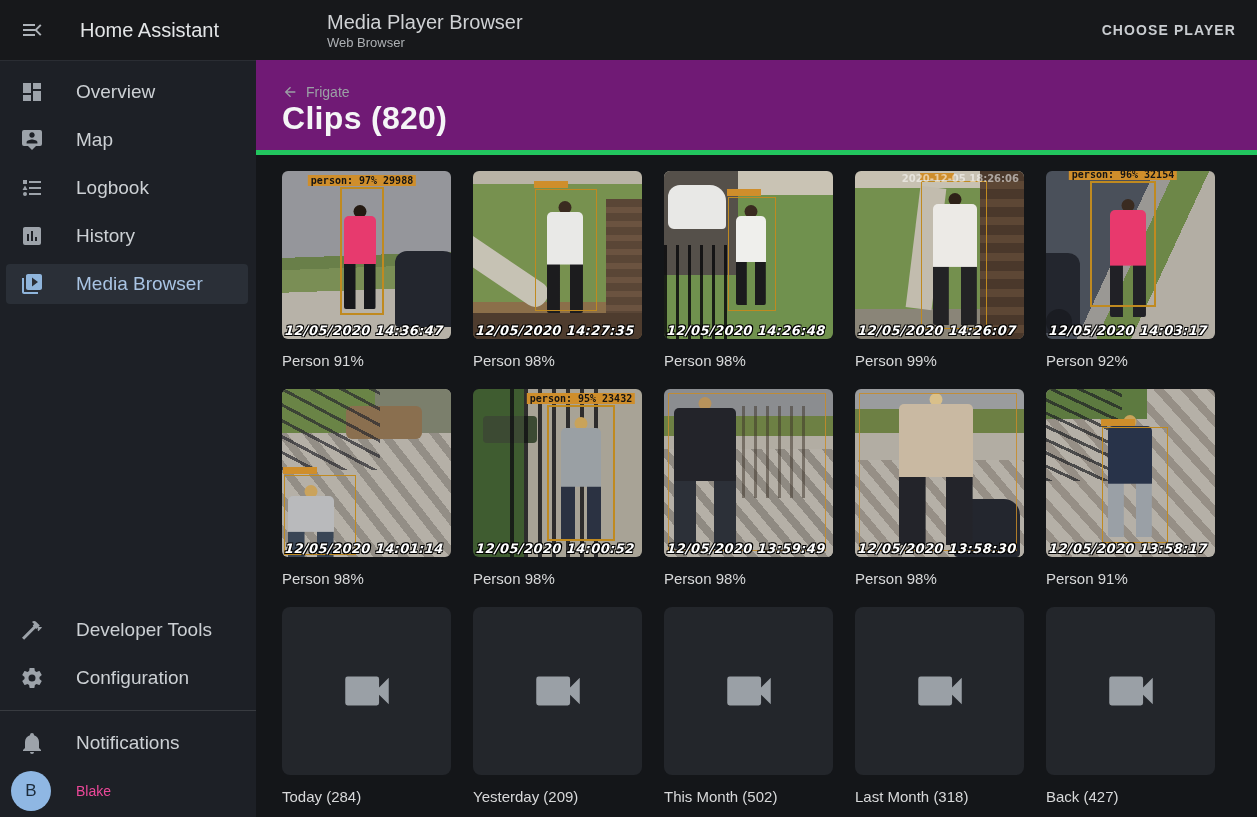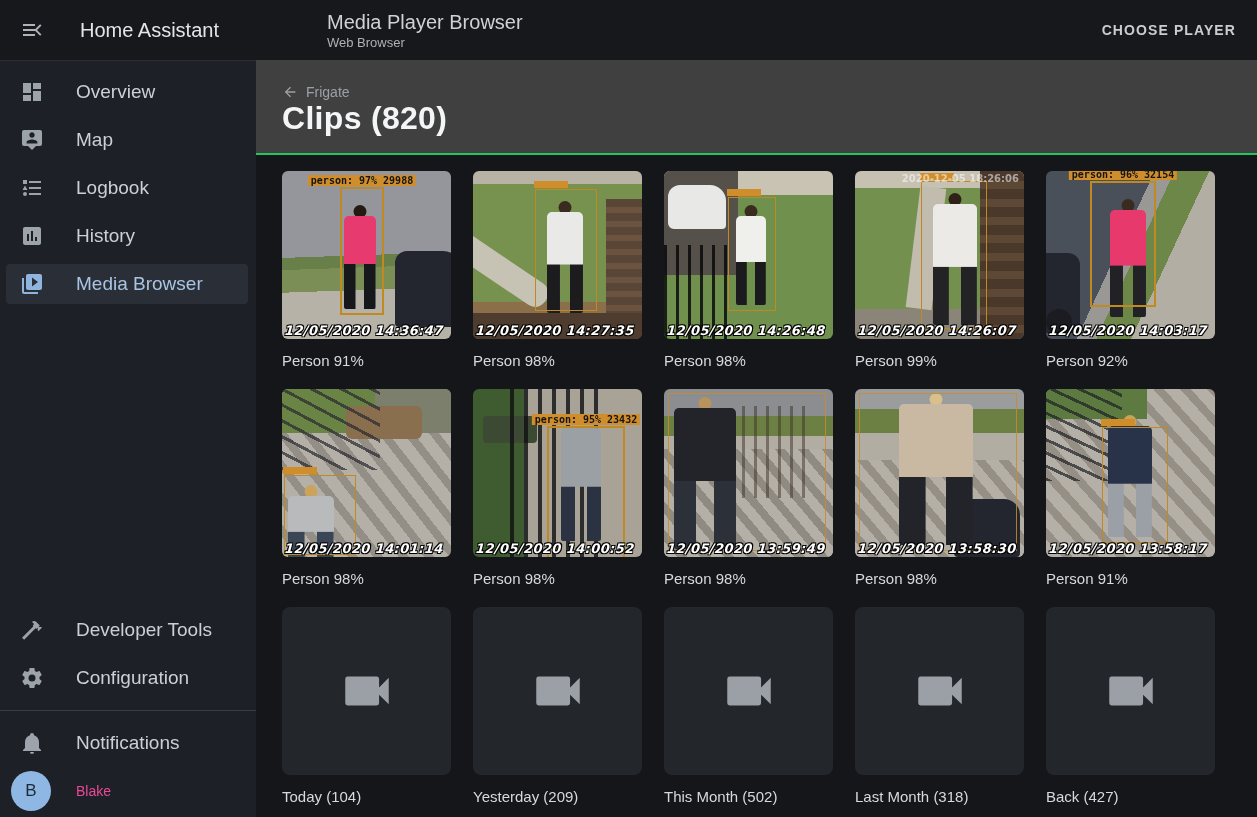--- a/index.html
+++ b/index.html
@@ -33,21 +33,21 @@
   .nav-item.selected .nav-label { color:#a9c4e3; }
   .nav-item.selected svg { fill:#8fb5dc; }
   .spacer { flex:1; }
   .side-divider { height:1px; background:rgba(255,255,255,.12); margin:8px 0; }
   .profile-avatar { width:40px; height:40px; border-radius:50%; background:#8fb7e3; color:#1c2b3a;
     display:flex; align-items:center; justify-content:center; font-size:17px; margin-left:11px; flex:none; }
   .profile-label { margin-left:25px; font-size:14px; font-weight:400; color:#ec4899; }
 
   
   .content { position:absolute; left:256px; top:60px; width:1001px; height:757px; }
-  .content-header { height:95px; background:#404040; border-bottom:2px solid #22c55e; padding-left:26px; }
+  .content-header { height:95px; background:#701a75; border-bottom:5px solid #22c55e; padding-left:26px; }
   .breadcrumb { display:flex; align-items:center; gap:8px; padding-top:24px; cursor:pointer; width:max-content; }
   .breadcrumb svg { width:16px; height:16px; fill:#9ba0a5; }
   .breadcrumb span { font-size:14px; color:#9ba0a5; }
   .page-title { margin-top:0; font-size:32px; font-weight:700; color:#f4f5f6; letter-spacing:.3px; }
 
   .grid { display:grid; grid-template-columns:repeat(5,169px); column-gap:22px; row-gap:20px;
     padding:16px 0 0 26px; background:#141619; }
   .tile { cursor:pointer; }
   .caption { margin-top:13px; font-size:15px; color:#d8d9da; }
 
@@ -111,21 +111,21 @@
   .c6 .p1 { left:0; top:0; width:100%; height:26%; background:linear-gradient(to right,#6a8446 0 55%,#7b7f6c 55%); }
   .c6 .p2 { left:38%; top:10%; width:45%; height:20%; background:#8a6f4f; border-radius:6px; }
   .c6 .p3 { left:0; top:0; width:58%; height:48%; background:repeating-linear-gradient(28deg,rgba(40,40,46,.7) 0 3px,transparent 3px 14px); }
   .c6 .fig { left:6px; bottom:-8px; width:46px; height:80px; --shirt:#b9babc; --pants:#3a4656; --hair:#caa35c; }
   .c6 .bbox { left:2px; top:86px; width:72px; height:80px; border-width:1px; }
 
   .c7 { background:linear-gradient(to right,#3f5c30 0 30%,#a8a396 30%); }
   .c7 .p1 { left:6%; top:16%; width:32%; height:16%; background:#3c4a33; border-radius:4px; }
   .c7 .p2 { left:22%; top:0; width:58%; height:100%; background:repeating-linear-gradient(to right,rgba(15,15,18,.8) 0 4px,transparent 4px 14px); }
   .c7 .fig { left:88px; top:28px; width:40px; height:124px; --shirt:#9aa0a4; --pants:#2b3242; --hair:#c9a35a; }
-  .c7 .bbox { left:74px; top:16px; width:78px; height:136px;margin-top:21px; }
+  .c7 .bbox { left:74px; top:16px; width:68px; height:136px; }
 
   .c8 { background:linear-gradient(to bottom,#8b8d90 0 16%,#6d8044 16% 28%,#b2ada3 28%); }
   .c8 .p1 { left:0; bottom:0; width:100%; height:64%; background:repeating-linear-gradient(50deg,#b5b0a7 0 10px,#8f8a82 10px 18px); }
   .c8 .p2 { right:12%; top:10%; width:42%; height:55%; background:repeating-linear-gradient(to right,rgba(60,50,40,.5) 0 3px,transparent 3px 12px); }
   .c8 .fig { left:10px; top:8px; width:62px; height:152px; --shirt:#23242a; --pants:#2c3038; --hair:#b8935c; }
   .c8 .bbox { left:4px; top:4px; width:158px; height:158px; }
 
   .c9 { background:linear-gradient(to bottom,#9a9c9e 0 12%,#6d8044 12% 26%,#b2ada3 26%); }
   .c9 .p1 { left:0; bottom:0; width:100%; height:58%; background:repeating-linear-gradient(50deg,#b5b0a7 0 10px,#968f86 10px 18px); }
   .c9 .p2 { right:4px; bottom:0; width:66px; height:58px; background:#23262e; border-radius:12px 16px 4px 4px; }
@@ -366,21 +366,21 @@
       </div>
       <figcaption class="caption">Person 91%</figcaption>
     </figure>
 
     <figure class="tile">
       <div class="folder">
         <svg viewBox="0 0 24 24">
             <path d="M17,10.5V7A1,1 0 0,0 16,6H4A1,1 0 0,0 3,7V17A1,1 0 0,0 4,18H16A1,1 0 0,0 17,17V13.5L21,17.5V6.5L17,10.5Z"></path>
           </svg>
       </div>
-      <figcaption class="caption">Today (104)</figcaption>
+      <figcaption class="caption">Today (284)</figcaption>
     </figure>
 
     <figure class="tile">
       <div class="folder">
         <svg viewBox="0 0 24 24">
             <path d="M17,10.5V7A1,1 0 0,0 16,6H4A1,1 0 0,0 3,7V17A1,1 0 0,0 4,18H16A1,1 0 0,0 17,17V13.5L21,17.5V6.5L17,10.5Z"></path>
           </svg>
       </div>
       <figcaption class="caption">Yesterday (209)</figcaption>
     </figure>

